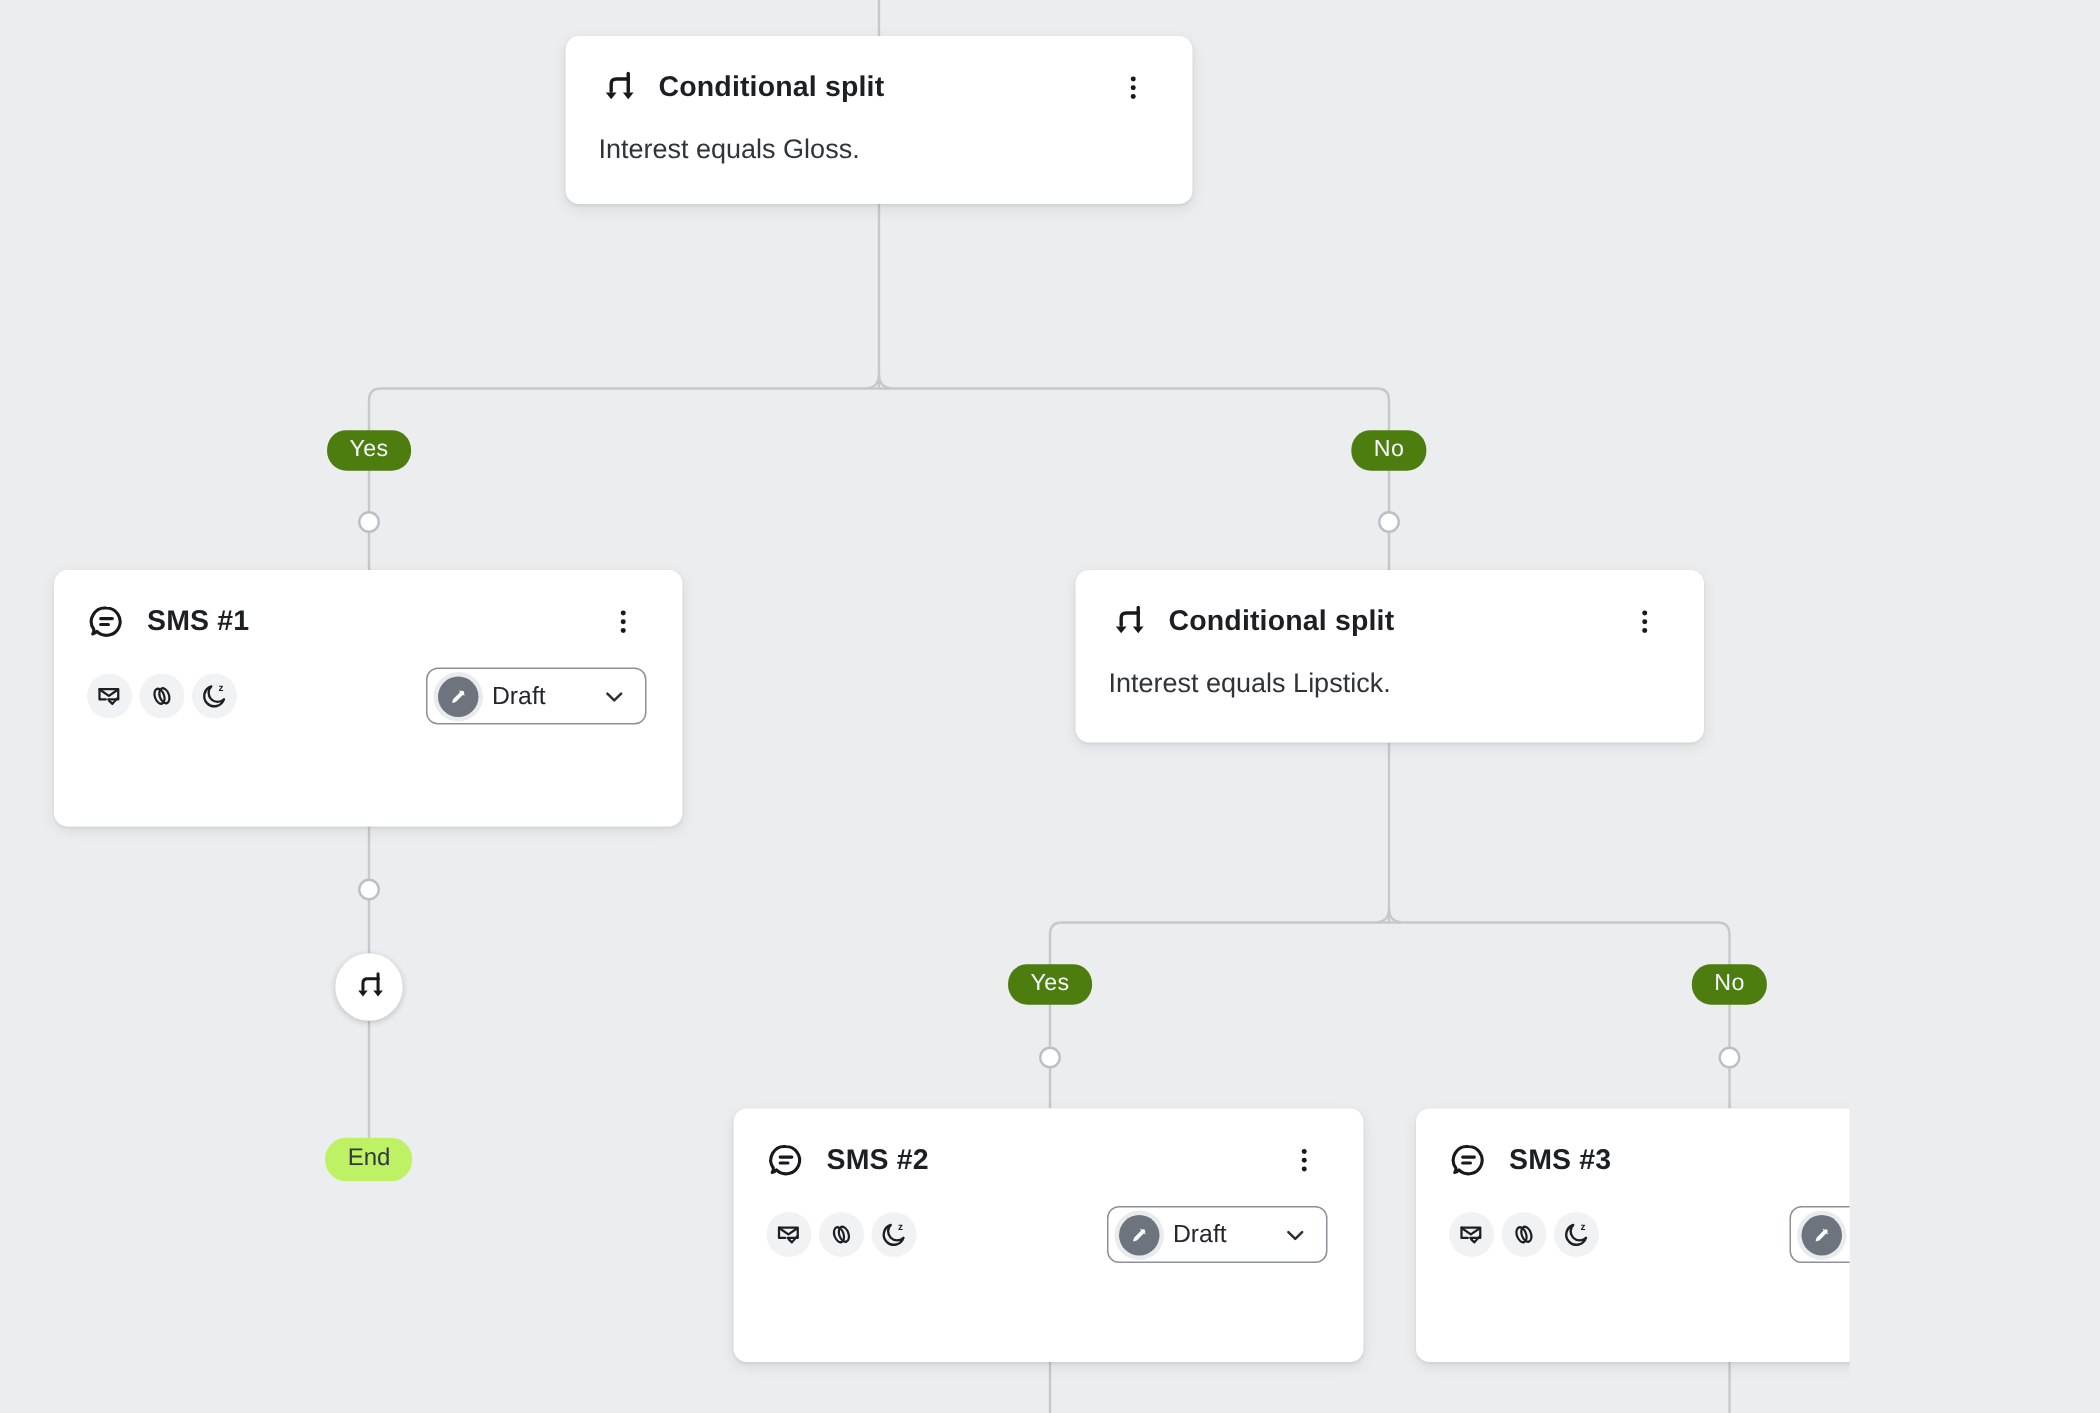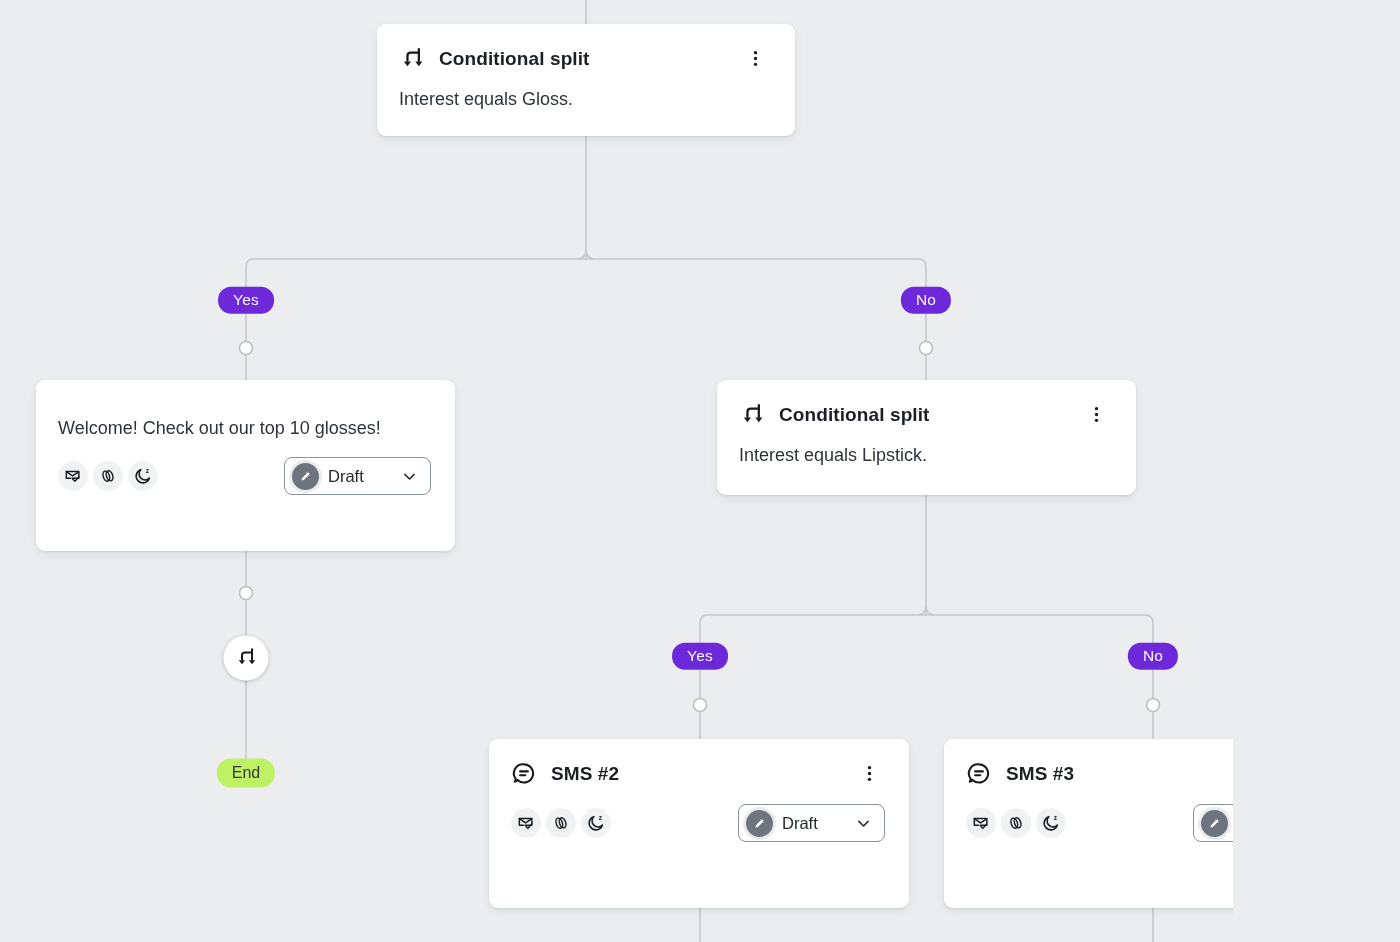--- a/index.html
+++ b/index.html
@@ -72,21 +72,21 @@
     background:#6e747d;
     box-shadow:0 0 0 3px #e9ebed;
     display:flex;align-items:center;justify-content:center;
     color:#fff;flex:0 0 auto;
     margin-left:2px;
   }
   .status-label{flex:1 1 auto;text-align:left;}
   .chev{display:flex;align-items:center;color:#2b2f35;}
   .branch-pill{
     position:absolute;transform:translate(-50%,-50%);
-    background:#6d28d9;color:#f6f9fc;
+    background:#4d7c0f;color:#f6f9fc;
     font-size:15.5px;line-height:1;
     padding:5px 15px 6px;border-radius:13px;
     letter-spacing:.2px;
   }
   .end-pill{
     position:absolute;transform:translate(-50%,-50%);
     background:#bef264;color:#33383f;
     font-size:16px;line-height:1;
     padding:6px 15px 7px;border-radius:14px;
   }
@@ -189,21 +189,33 @@
           </svg>
       </button>
     </div>
     <div class="card-body">Interest equals Gloss.</div>
   </div>
 
   <div class="branch-pill" style="left:246px;top:300px">Yes</div>
   <div class="branch-pill" style="left:926px;top:300px">No</div>
 
   <div class="flow-card" style="left:36px;top:380px;width:419px;height:171px">
-    <div class="card-body">Welcome! Check out our top 10 glosses!</div>
+    <div class="card-header">
+      <span class="node-icon">
+        <svg width="26" height="26">
+            <use href="#ic-chat"></use>
+          </svg>
+      </span>
+      <span class="card-title">SMS #1</span>
+      <button class="kebab-btn">
+        <svg width="19" height="19">
+            <use href="#ic-kebab"></use>
+          </svg>
+      </button>
+    </div>
     <div class="card-footer">
       <div class="badge-row">
         <span class="badge">
           <svg width="20" height="20">
               <use href="#ic-mailcheck"></use>
             </svg>
           </span>
         <span class="badge">
           <svg width="20" height="20">
               <use href="#ic-loop"></use>

